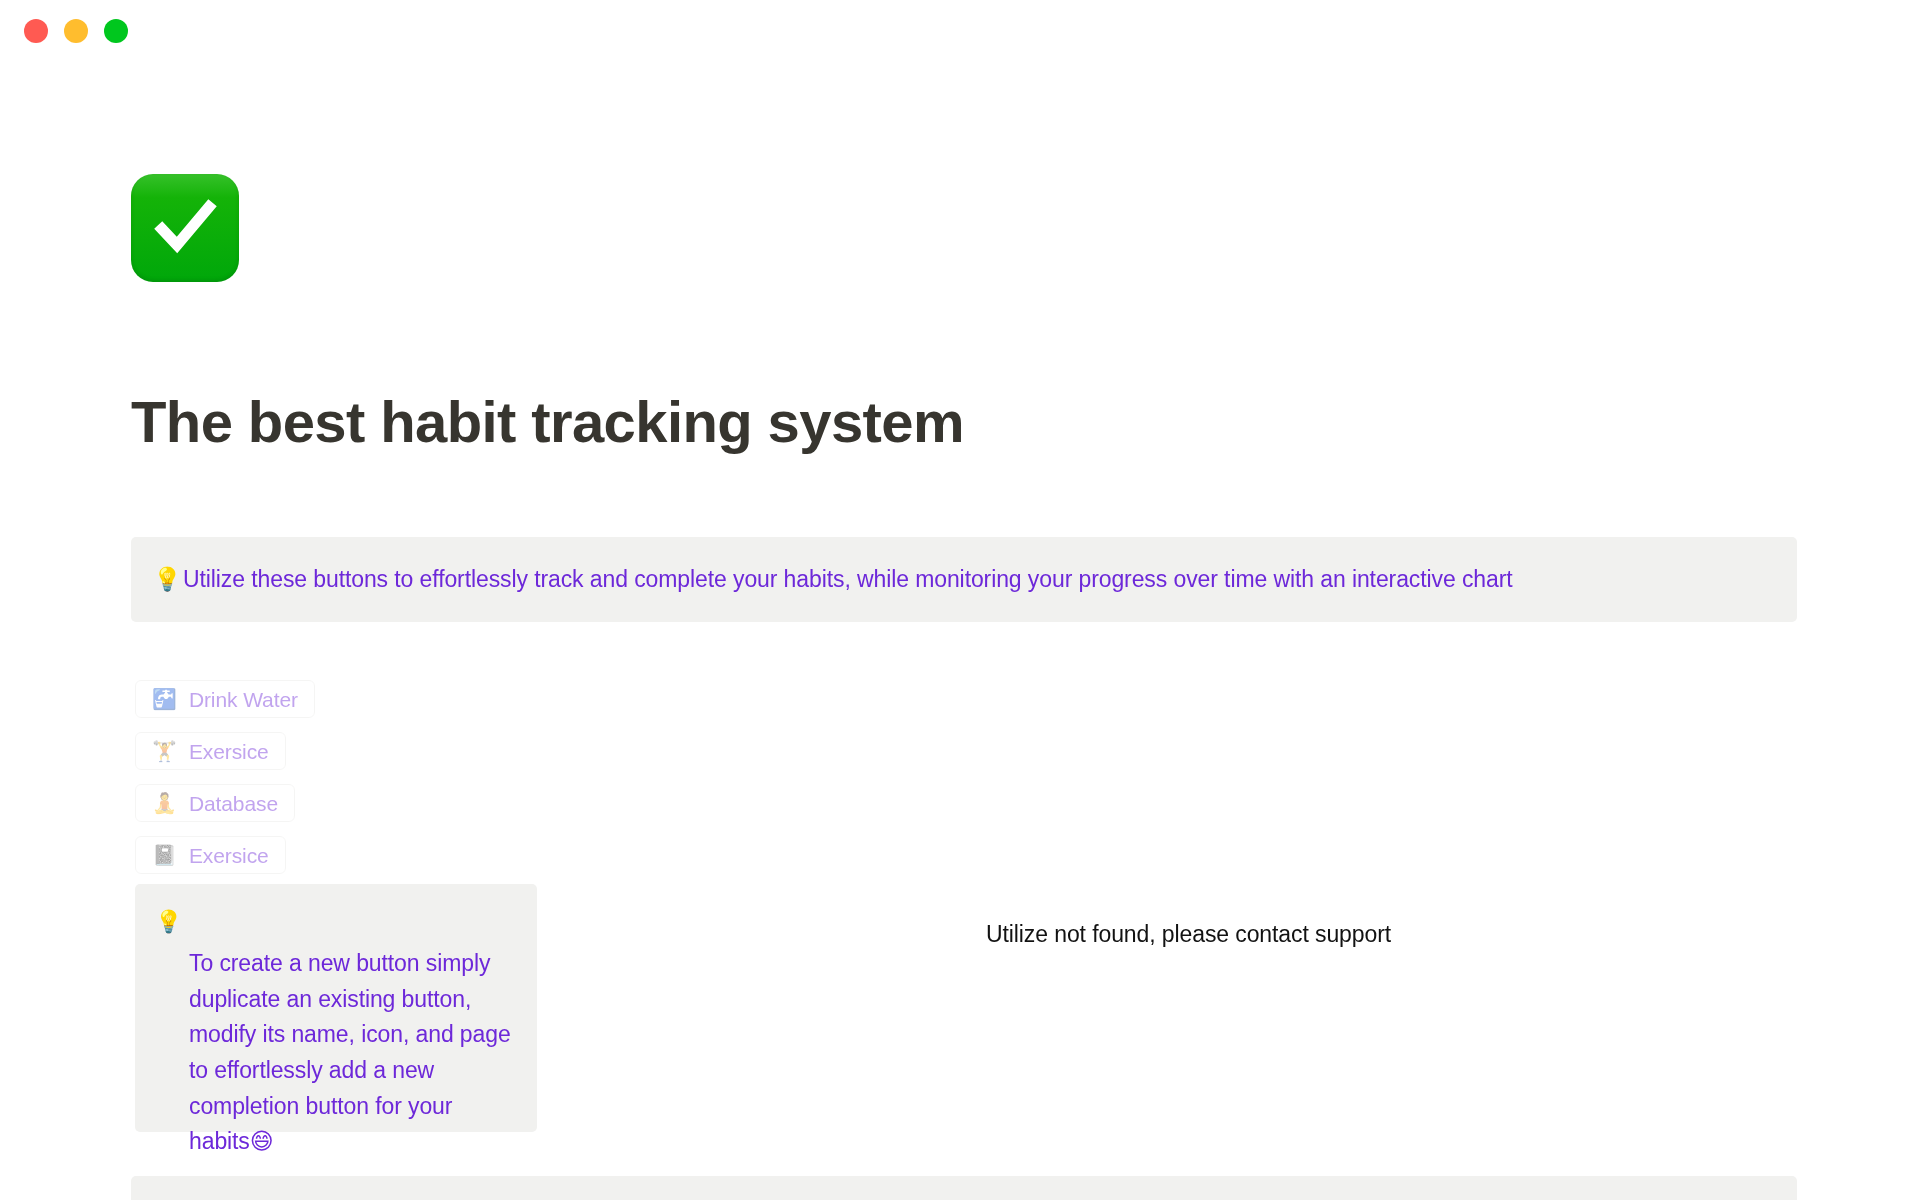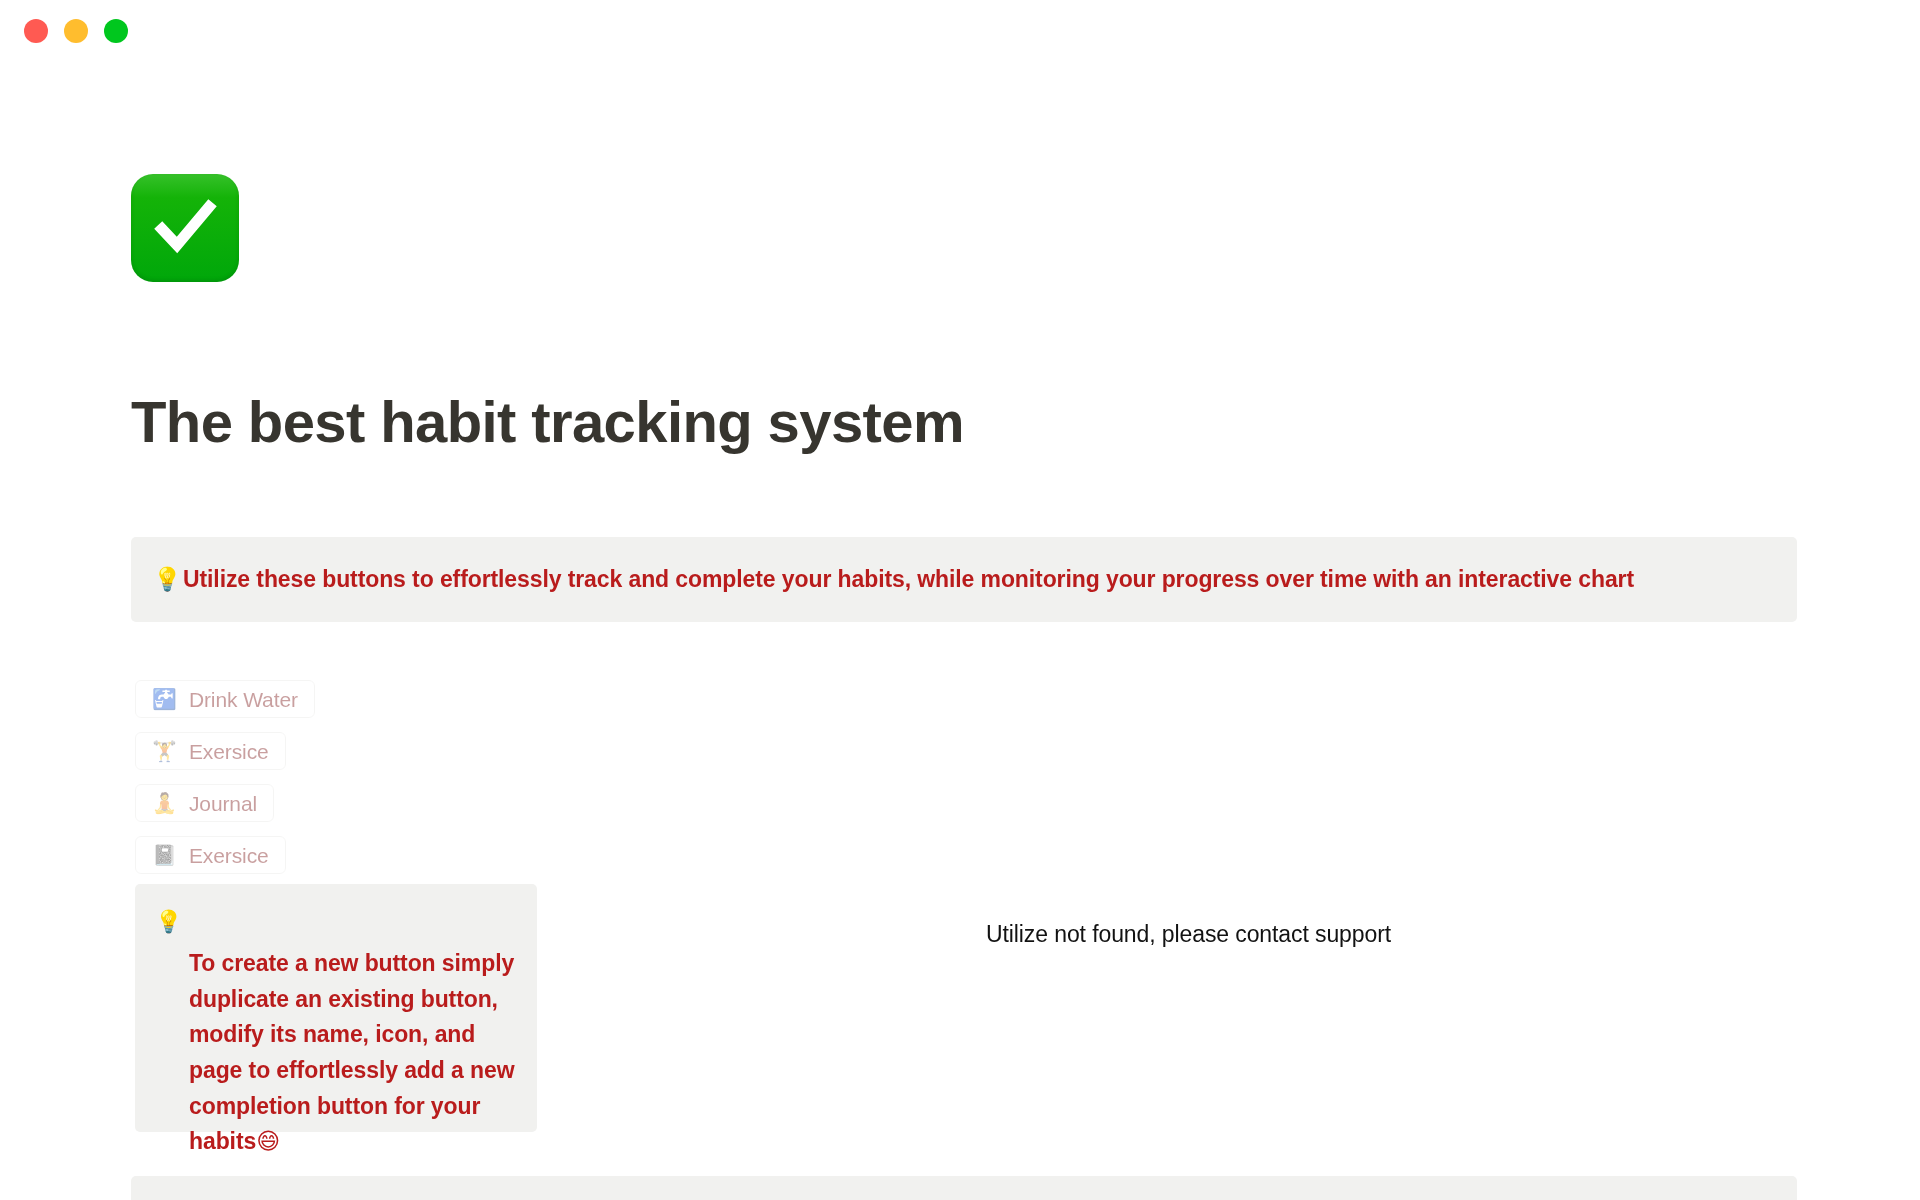--- a/index.html
+++ b/index.html
@@ -105,23 +105,22 @@
     font-size: 23px;
     line-height: 1.45;
     width: 30px;
     text-align: left;
     font-family: "DejaVu Sans", sans-serif;
   }
   .callout-text {
     flex: 1 1 auto;
     font-size: 23px;
     line-height: 1.5;
-    color: #b91c1c;
+    color: #6d28d9;
     letter-spacing: -0.1px;
-    font-weight: bold;
   }
 
   .callout-top {
     position: absolute;
     left: 131px;
     top: 475px;
     width: 1666px;
     height: 85px;
     align-items: center;
     padding: 0 22px;
@@ -163,21 +162,21 @@
     white-space: nowrap;
   }
   .habit-icon {
     font-size: 20px;
     line-height: 1;
     font-family: "DejaVu Sans", sans-serif;
   }
   .habit-label {
     font-size: 21px;
     line-height: 1;
-    color: #7f1d1d;
+    color: #6d28d9;
     letter-spacing: -0.1px;
   }
 
   
   .db-error {
     position: absolute;
     left: 986px;
     top: 857px;
     font-size: 23px;
     line-height: 1.35;
@@ -231,21 +230,21 @@
       <span class="habit-label">Drink Water</span>
     </button>
 
     <button class="habit-button">
       <span class="habit-icon">🏋️</span>
       <span class="habit-label">Exersice</span>
     </button>
 
     <button class="habit-button">
       <span class="habit-icon">🧘</span>
-      <span class="habit-label">Journal</span>
+      <span class="habit-label">Database</span>
     </button>
 
     <button class="habit-button">
       <span class="habit-icon">📓</span>
       <span class="habit-label">Exersice</span>
     </button>
 
   </div>
 
   <div class="callout callout-tip">

